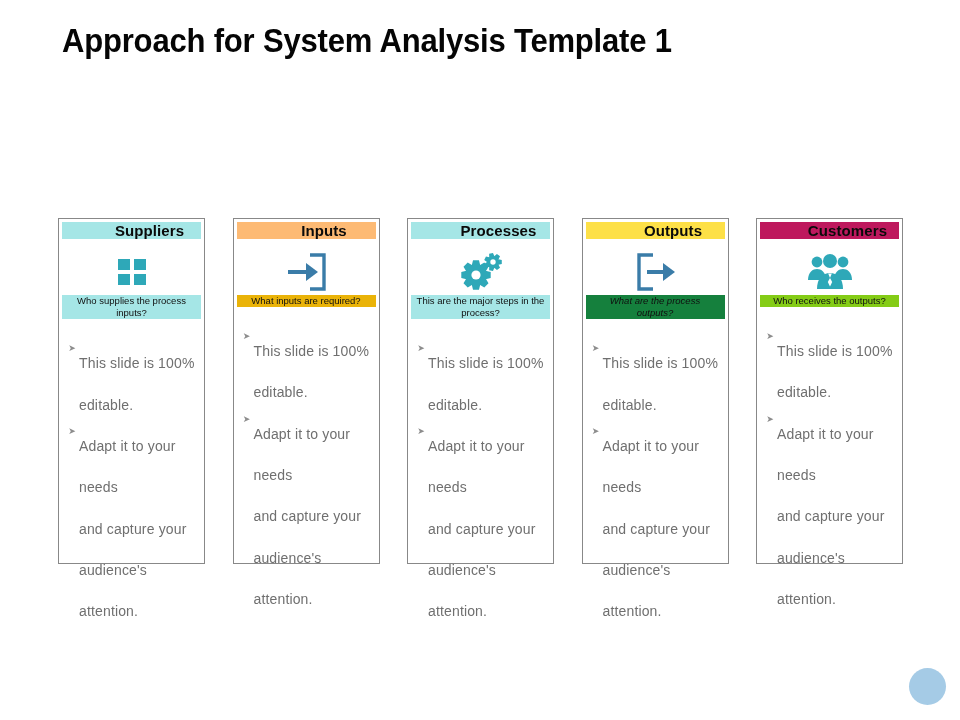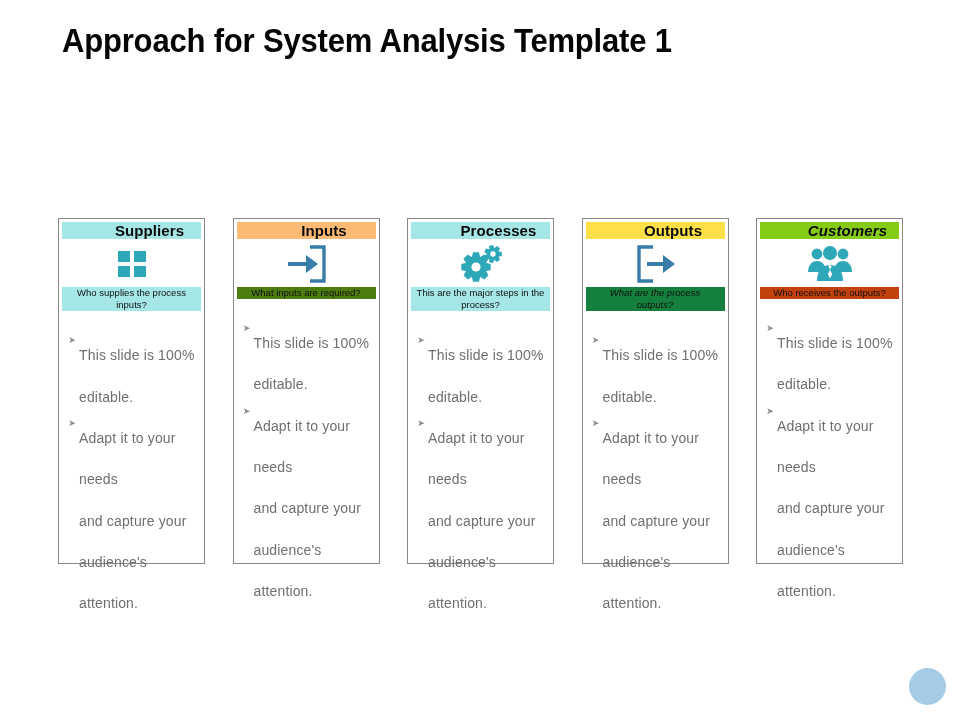--- a/index.html
+++ b/index.html
@@ -55,21 +55,21 @@
     box-sizing: border-box;
     border: 1px solid #888888;
     background: #ffffff;
     position: relative;
     display: flex;
     flex-direction: column;
   }
 
   .col-header {
     height: 22px;
-    margin: 3px 3px 0 3px;
+    margin: 3px 3px 8px 3px;
     display: flex;
     align-items: center;
     justify-content: center;
     font-size: 15px;
     font-weight: bold;
     color: #0a0a0a;
     letter-spacing: 0.1px;
     padding-left: 36px;
   }
 
@@ -180,21 +180,21 @@
       </div>
       <div class="column-card" style="border-color: rgb(136, 136, 136);">
         <div class="col-header" style="background: #fdba74;">Inputs</div>
         <div class="col-icon-area">
           <svg width="52" height="48" viewBox="0 0 52 48">
             <path d="M30 8 H44 V42 H30" fill="none" stroke="#3a7ca8" stroke-width="3.4"></path>
             <rect x="8" y="23" width="20" height="4" fill="#3a7ca8"></rect>
             <path d="M26 16 L38 25 L26 34 Z" fill="#3a7ca8"></path>
           </svg>
         </div>
-        <div class="col-caption" style="background: #4d7c0f;">What inputs are required?</div>
+        <div class="col-caption" style="background: #eab308;">What inputs are required?</div>
         <div class="col-body">
           <div class="bullet-row">
             <span class="bullet-glyph">➤</span>
             <span class="bullet-text" style="color: rgb(111, 111, 111);">This slide is 100%</span>
           </div>
           <div class="bullet-row">
             <span class="bullet-glyph"></span>
             <span class="bullet-text" style="color: rgb(111, 111, 111);">editable.</span>
           </div>
           <div class="bullet-row">
@@ -274,34 +274,34 @@
             <span class="bullet-glyph"></span>
             <span class="bullet-text" style="color: rgb(111, 111, 111);">and capture your</span>
           </div>
           <div class="bullet-row">
             <span class="bullet-glyph"></span>
             <span class="bullet-text" style="color: rgb(111, 111, 111);">audience's attention.</span>
           </div>
         </div>
       </div>
       <div class="column-card" style="border-color: rgb(136, 136, 136);">
-        <div class="col-header" style="background: #84cc16; font-style: italic;">Customers</div>
+        <div class="col-header" style="background: #be185d;">Customers</div>
         <div class="col-icon-area">
           <svg width="52" height="48" viewBox="0 0 52 48">
             <circle cx="13" cy="15" r="5.4" fill="#2ea8b8"></circle>
             <path d="M4 33 C4 25 9 22 13 22 C17 22 22 25 22 33 Z" fill="#2ea8b8"></path>
             <circle cx="39" cy="15" r="5.4" fill="#2ea8b8"></circle>
             <path d="M30 33 C30 25 35 22 39 22 C43 22 48 25 48 33 Z" fill="#2ea8b8"></path>
             <circle cx="26" cy="14" r="7" fill="#2ea8b8"></circle>
             <path d="M13 42 C13 31 19 26 26 26 C33 26 39 31 39 42 Z" fill="#2ea8b8"></path>
             <path d="M24.2 26.5 L26 31 L27.8 26.5 Z" fill="#ffffff"></path>
             <path d="M26 31 L28.2 35 L26 39.5 L23.8 35 Z" fill="#ffffff"></path>
           </svg>
         </div>
-        <div class="col-caption" style="background: #c2410c;">Who receives the outputs?</div>
+        <div class="col-caption" style="background: #84cc16;">Who receives the outputs?</div>
         <div class="col-body">
           <div class="bullet-row">
             <span class="bullet-glyph">➤</span>
             <span class="bullet-text" style="color: rgb(111, 111, 111);">This slide is 100%</span>
           </div>
           <div class="bullet-row">
             <span class="bullet-glyph"></span>
             <span class="bullet-text" style="color: rgb(111, 111, 111);">editable.</span>
           </div>
           <div class="bullet-row">

